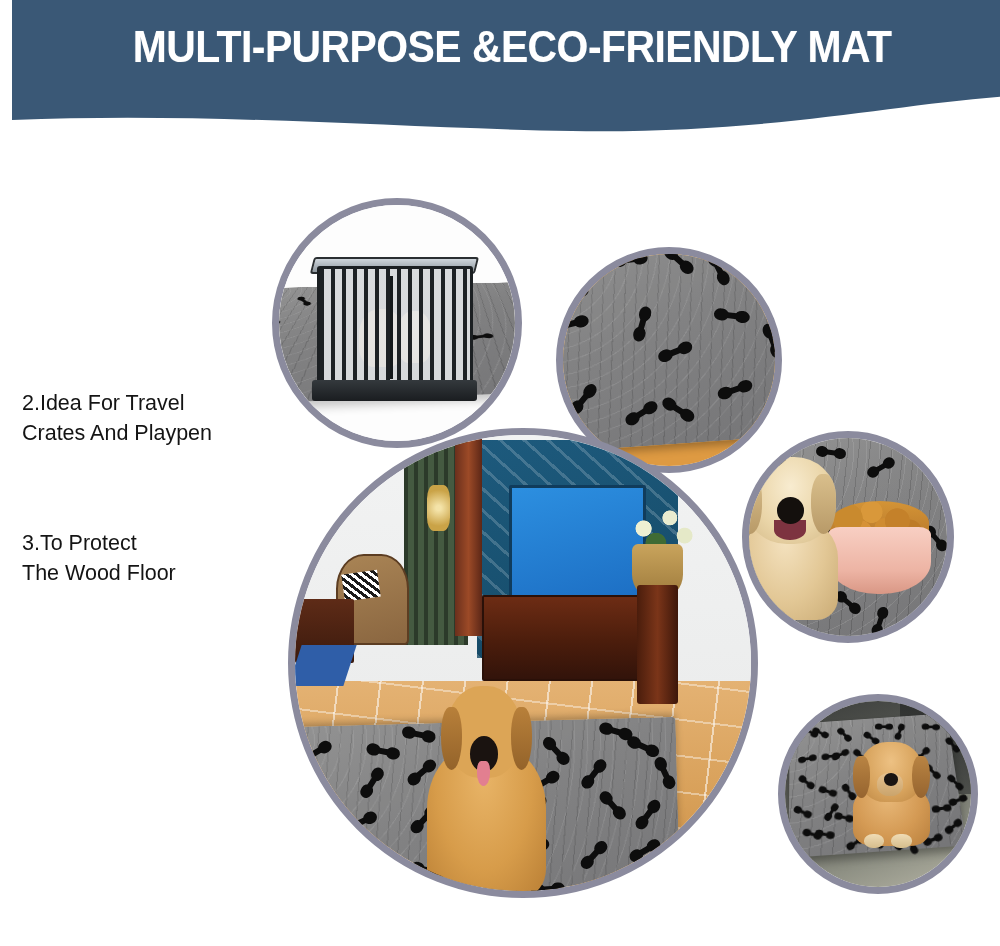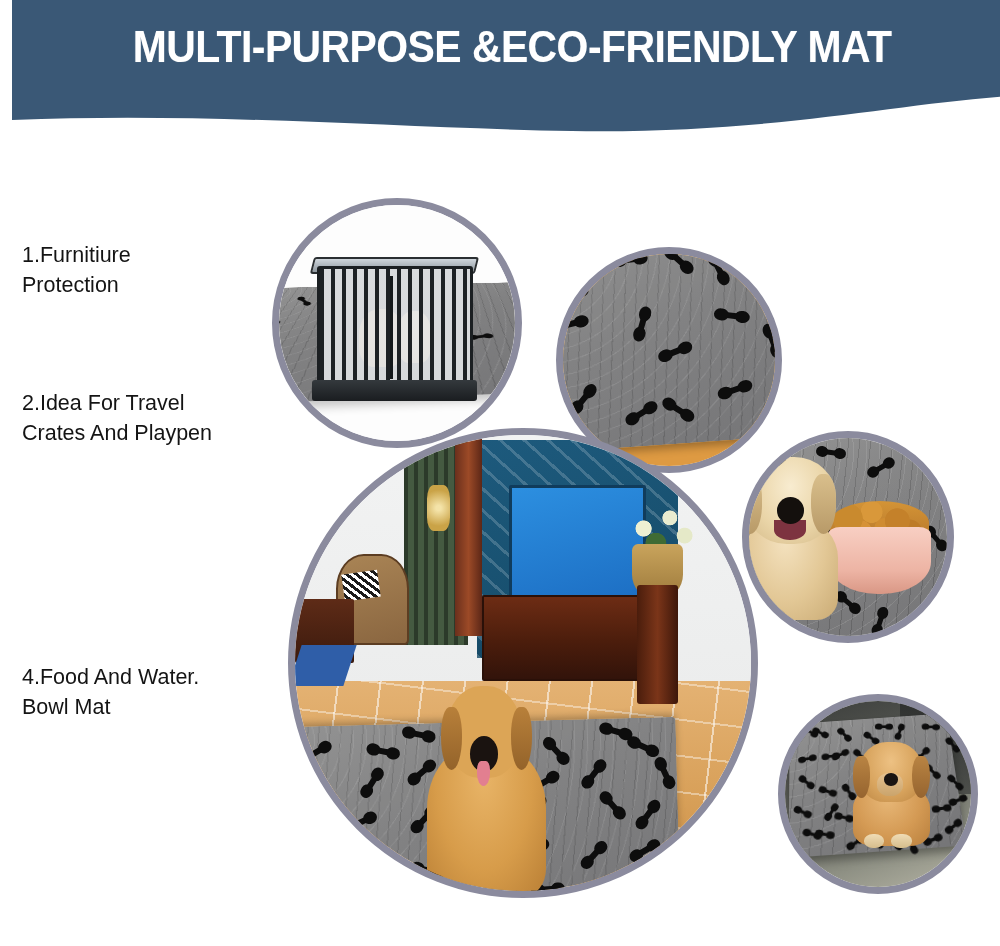--- a/index.html
+++ b/index.html
@@ -441,26 +441,24 @@
 <div id="page">
 
   <div id="header">
     <svg id="header-svg" width="1000" height="140" viewBox="0 0 1000 140">
       <path d="M0,0 L1000,0 L1000,96 C880,104 760,134 560,131 C380,128 200,112 0,120 Z" fill="#3a5876"></path>
     </svg>
     <div id="header-title">MULTI-PURPOSE &amp;ECO-FRIENDLY MAT</div>
   </div>
 
   <div id="feature-list">
-    <div class="feature-item" style="top:90px;">1.Furnitiure
-  Protection</div>
     <div class="feature-item" style="top:238px;">2.Idea For Travel
   Crates And Playpen</div>
-    <div class="feature-item" style="top:512px;">4.Food And Water.
-  Bowl Mat</div>
+    <div class="feature-item" style="top:378px;">3.To Protect
+   The Wood Floor</div>
   </div>
 
   <div class="photo-circle" id="circle-wood">
     <div class="photo-inner">
       <div class="wood-floor"></div>
       <div class="mat-base wood-mat" id="wood-mat-surface">
           <div class="bone" style="left: 6.5%; top: 26.7%; width: 24px; height: 6px; transform: rotate(-7deg);"></div>
           <div class="bone" style="left: 30.9%; top: 13.5%; width: 24px; height: 6px; transform: rotate(-3deg);"></div>
           <div class="bone" style="left: 50.3%; top: 15.3%; width: 24px; height: 6px; transform: rotate(46deg);"></div>
           <div class="bone" style="left: 66%; top: 20.6%; width: 24px; height: 6px; transform: rotate(67deg);"></div>

